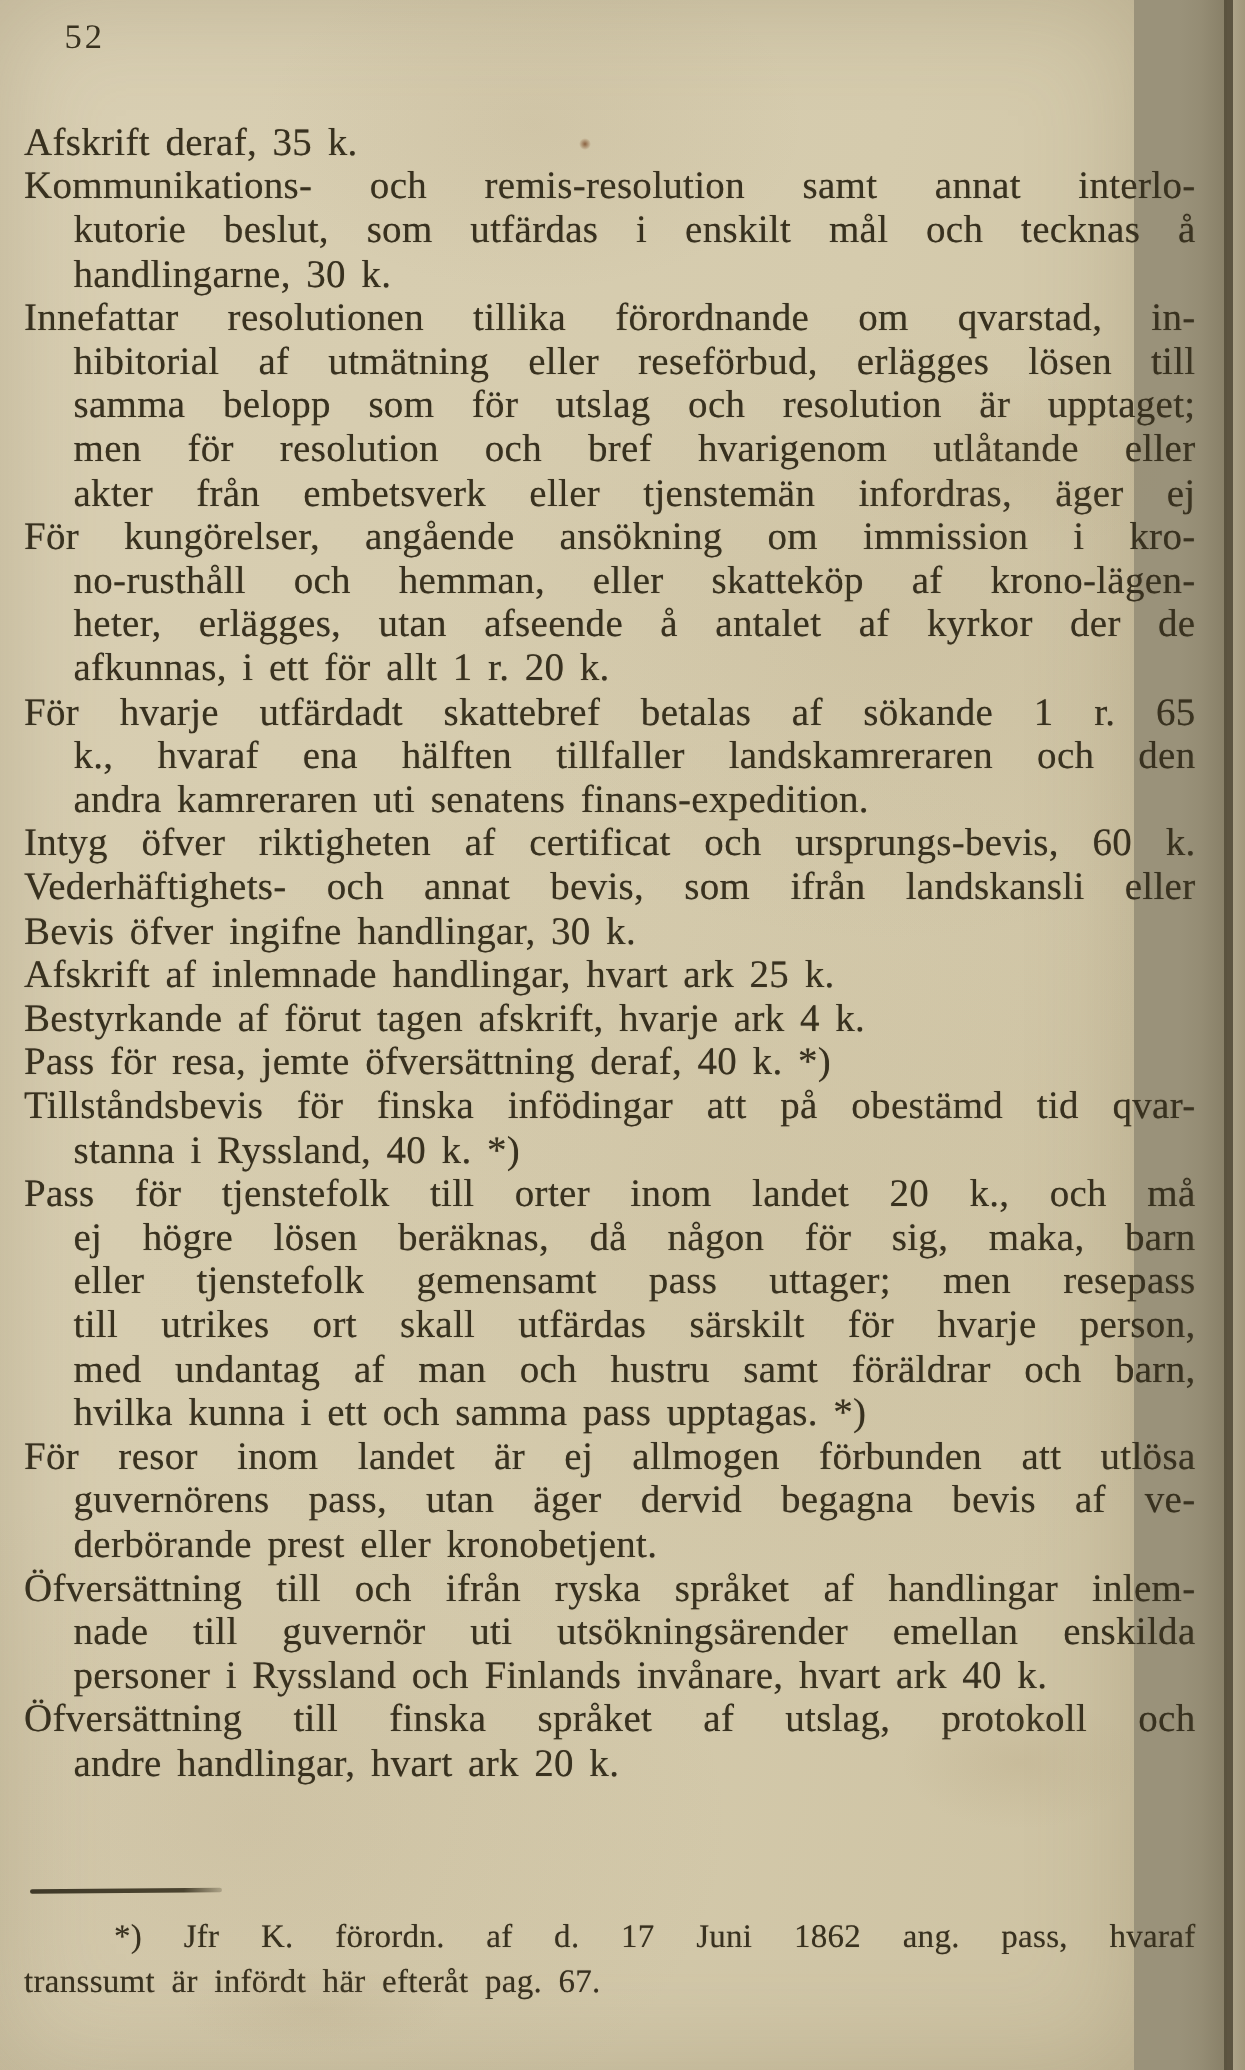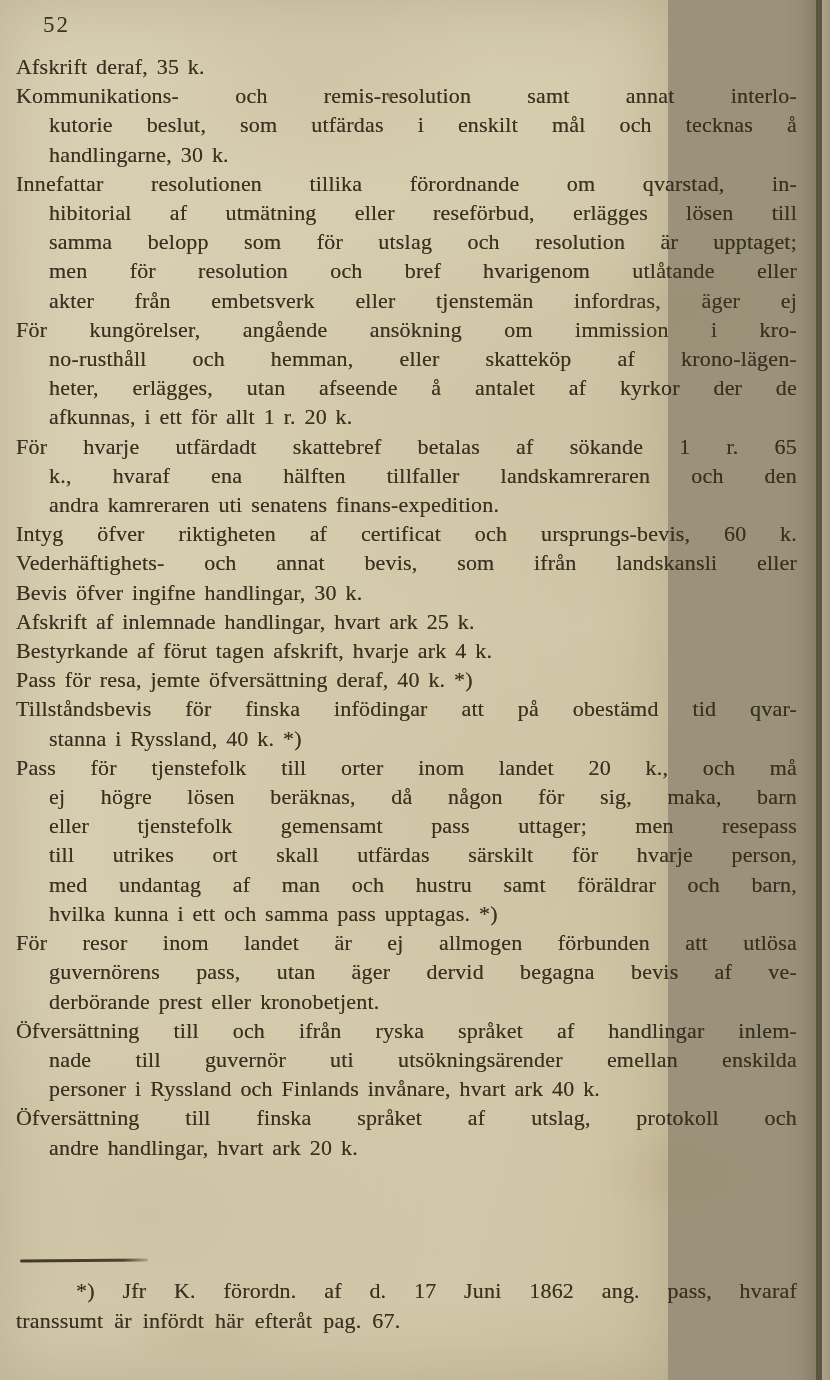--- a/index.html
+++ b/index.html
@@ -8,38 +8,38 @@
     --paper-dark:#c9bd9c;
     --ink:#38311f;
   }
   html,body{margin:0;padding:0;}
   body{
     width:830px;height:1380px;overflow:hidden;
     background:#9a927a;
     font-family:"Liberation Serif","DejaVu Serif",serif;
   }
   .page{
-    position:relative;width:668px;height:1380px;
+    position:relative;width:756px;height:1380px;
     color:var(--ink);
     background:
       radial-gradient(ellipse 260px 160px at 47% 6%, rgba(150,128,90,0.10), rgba(150,128,90,0) 70%),
       radial-gradient(ellipse 420px 300px at 78% 30%, rgba(155,133,95,0.10), rgba(155,133,95,0) 72%),
       radial-gradient(ellipse 460px 340px at 22% 88%, rgba(150,128,92,0.12), rgba(150,128,92,0) 70%),
       radial-gradient(ellipse 520px 420px at 62% 58%, rgba(168,148,108,0.08), rgba(168,148,108,0) 75%),
       linear-gradient(105deg,#d9cfb3 0%,#d5cbad 55%,#cdc2a2 100%);
     box-shadow:inset 0 0 70px rgba(118,103,72,0.28);
     text-decoration:underline;
   }
   .pagenum{
     position:absolute;left:43px;top:12px;
     font-size:23px;letter-spacing:2px;
   }
   .content{
-    position:absolute;left:16px;top:52px;width:781px;
-    font-size:22px;line-height:29.2px;
+    position:absolute;left:16px;top:80px;width:781px;
+    font-size:26px;line-height:29.2px;
     letter-spacing:0.2px;word-spacing:0.14em;
     text-shadow:0 0 0.5px rgba(45,36,22,0.55);
   }
   .para{margin:0;}
   .line{white-space:normal;}
   .line.cont{padding-left:33px;}
   .line.jl{text-align:justify;text-align-last:justify;}
   .footnote-sep{
     position:absolute;left:20px;top:1259px;width:128px;height:3px;
     background:linear-gradient(to right,#3f3928,#4a432f 80%,rgba(74,67,47,0.25));

